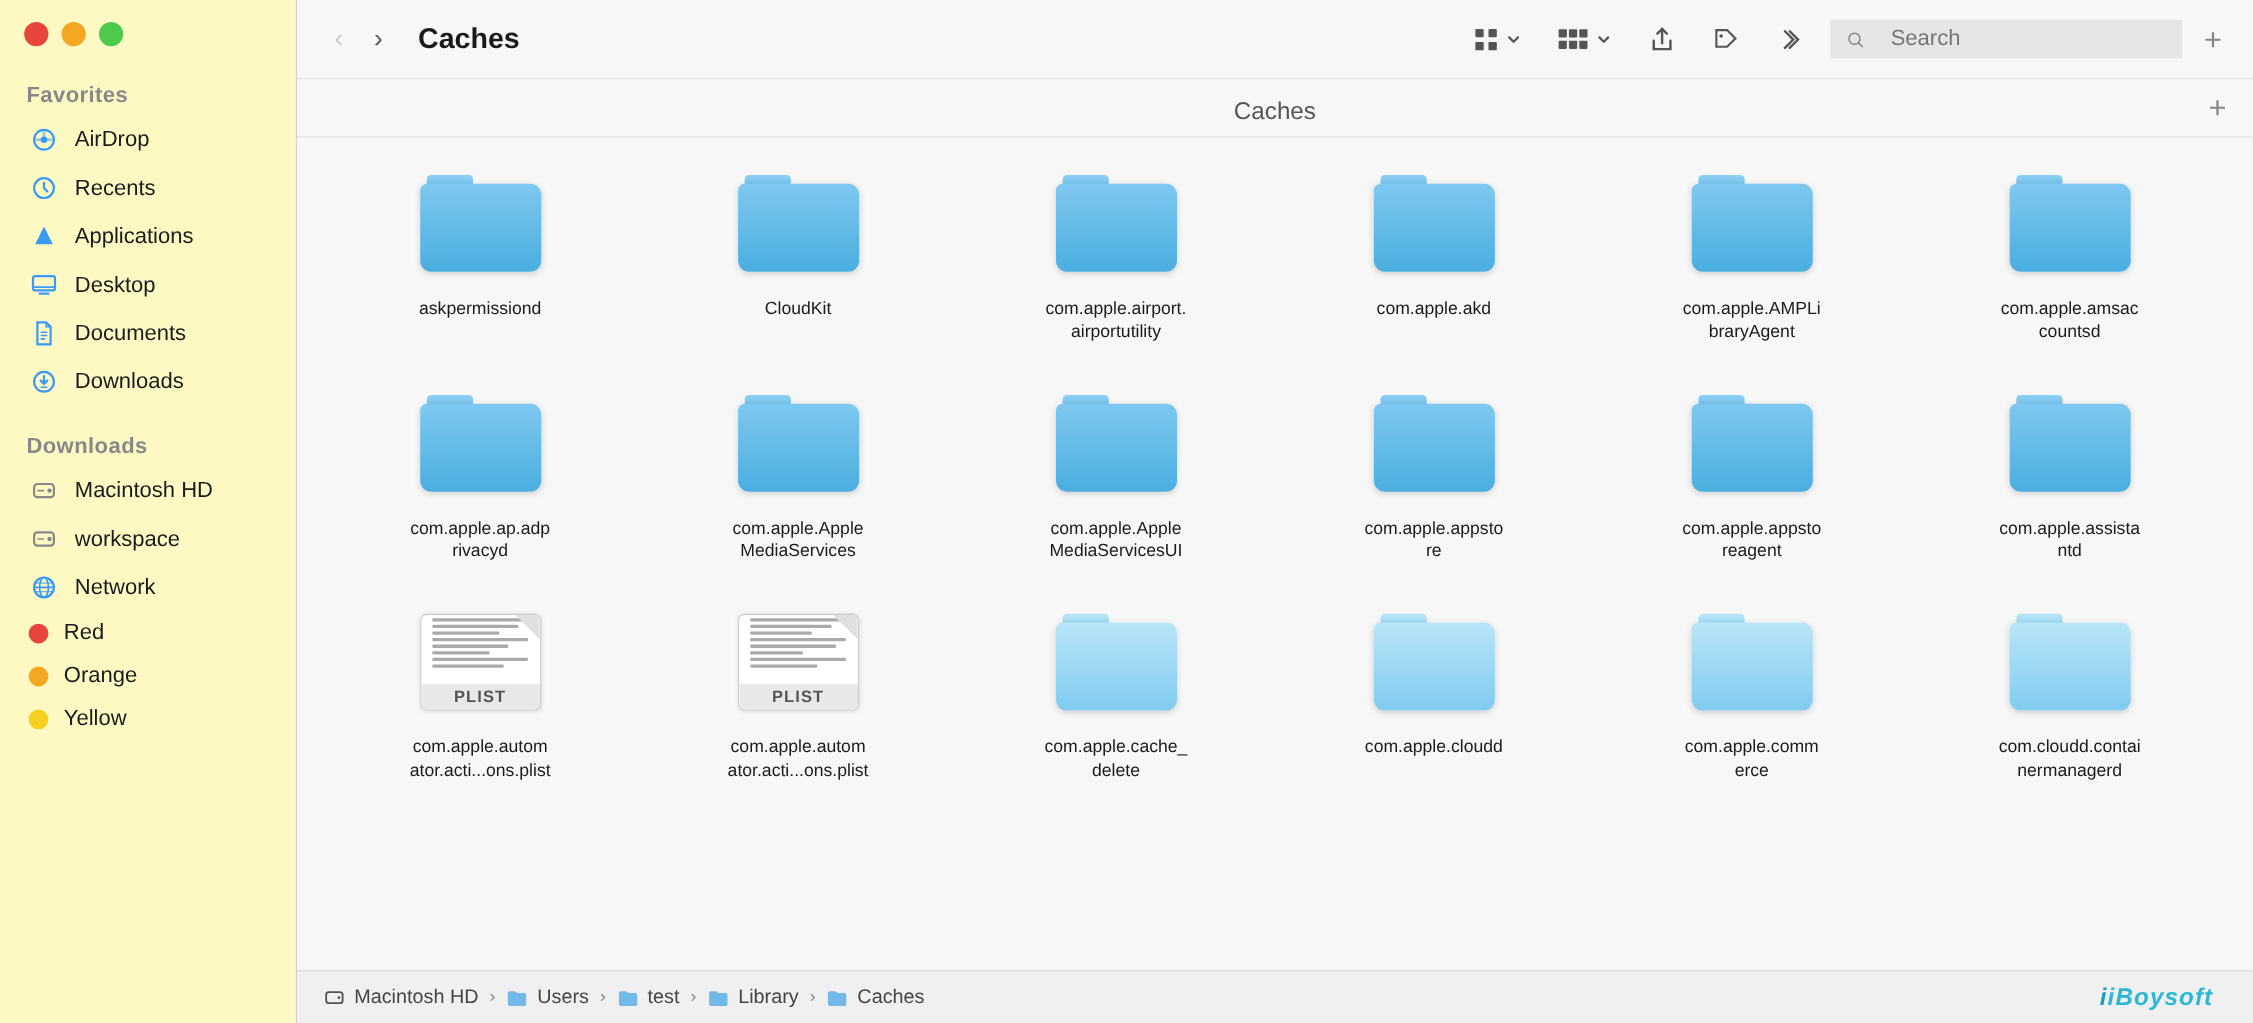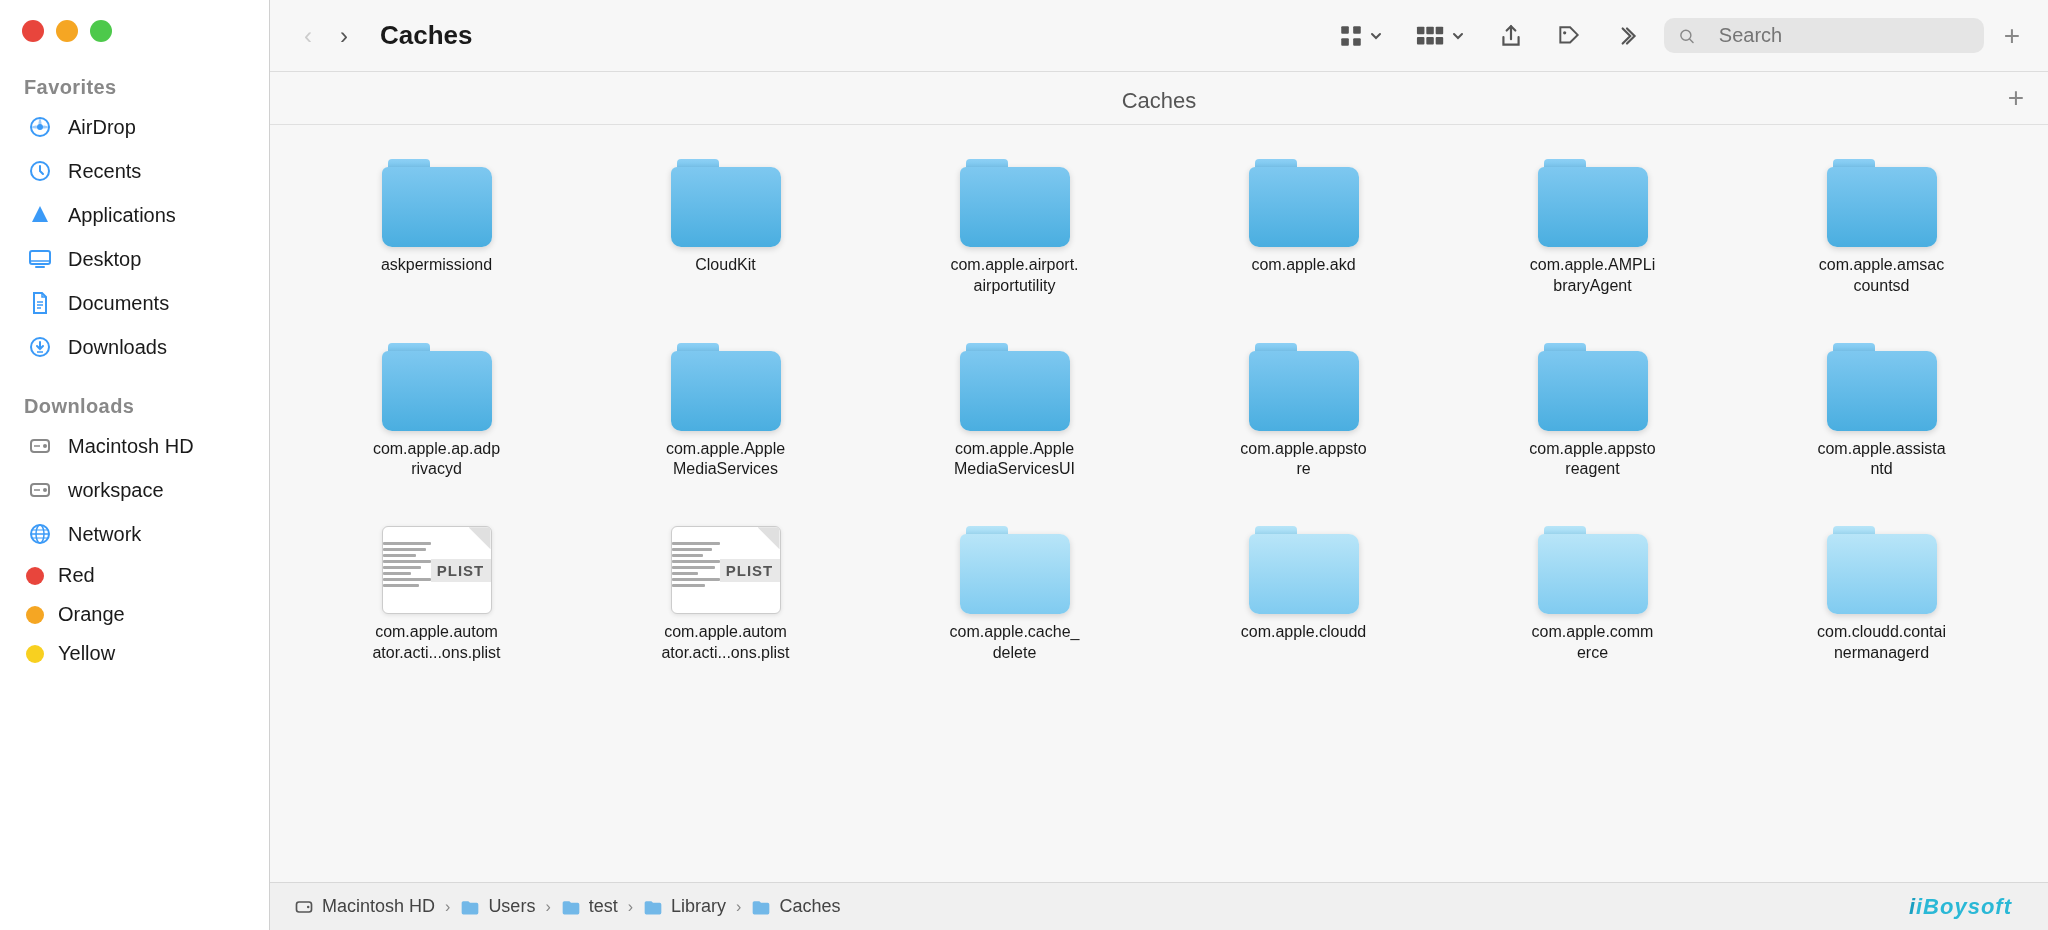--- a/index.html
+++ b/index.html
@@ -9,21 +9,21 @@
       width: 2048px;
       height: 930px;
       overflow: hidden;
       display: flex;
     }
 
     
     .sidebar {
       width: 270px;
       min-width: 270px;
-      background: #ffffff;
+      background: #fef9c3;
       border-right: 1px solid #d0d0d0;
       height: 930px;
       display: flex;
       flex-direction: column;
       padding-top: 60px;
       overflow: hidden;
     }
     .sidebar-section-label {
       font-size: 20px;
       font-weight: 600;
@@ -126,21 +126,21 @@
       padding: 5px 8px;
       border-radius: 6px;
       display: flex;
       align-items: center;
       gap: 4px;
     }
     .search-bar {
       display: flex;
       align-items: center;
       background: #e5e5e5;
-      border-radius: 10px;
+      border-radius: 0;
       padding: 6px 14px;
       gap: 24px;
       width: 320px;
     }
     .search-bar input {
       border: none;
       background: transparent;
       outline: none;
       font-size: 20px;
       color: #888;
@@ -219,34 +219,35 @@
       left: 6px;
     }
     
     .folder-light .folder-body {
       background: linear-gradient(180deg, #a8ddf7 0%, #72c3eb 100%);
     }
     .file-name {
       font-size: 16px;
       color: #1a1a1a;
       text-align: center;
-      margin-top: 8px;
+      margin-top: 24px;
       max-width: 130px;
       line-height: 1.3;
       word-break: break-word;
     }
 
     
     .plist-icon {
       width: 110px;
       height: 88px;
       background: #fff;
       border: 1px solid #ccc;
       border-radius: 6px;
       display: flex;
+      flex-direction: column;
       align-items: center;
       justify-content: flex-end;
       position: relative;
       box-shadow: 0 1px 4px rgba(0,0,0,0.1);
       overflow: hidden;
     }
     .plist-icon::before {
       content: '';
       position: absolute;
       top: 0;

